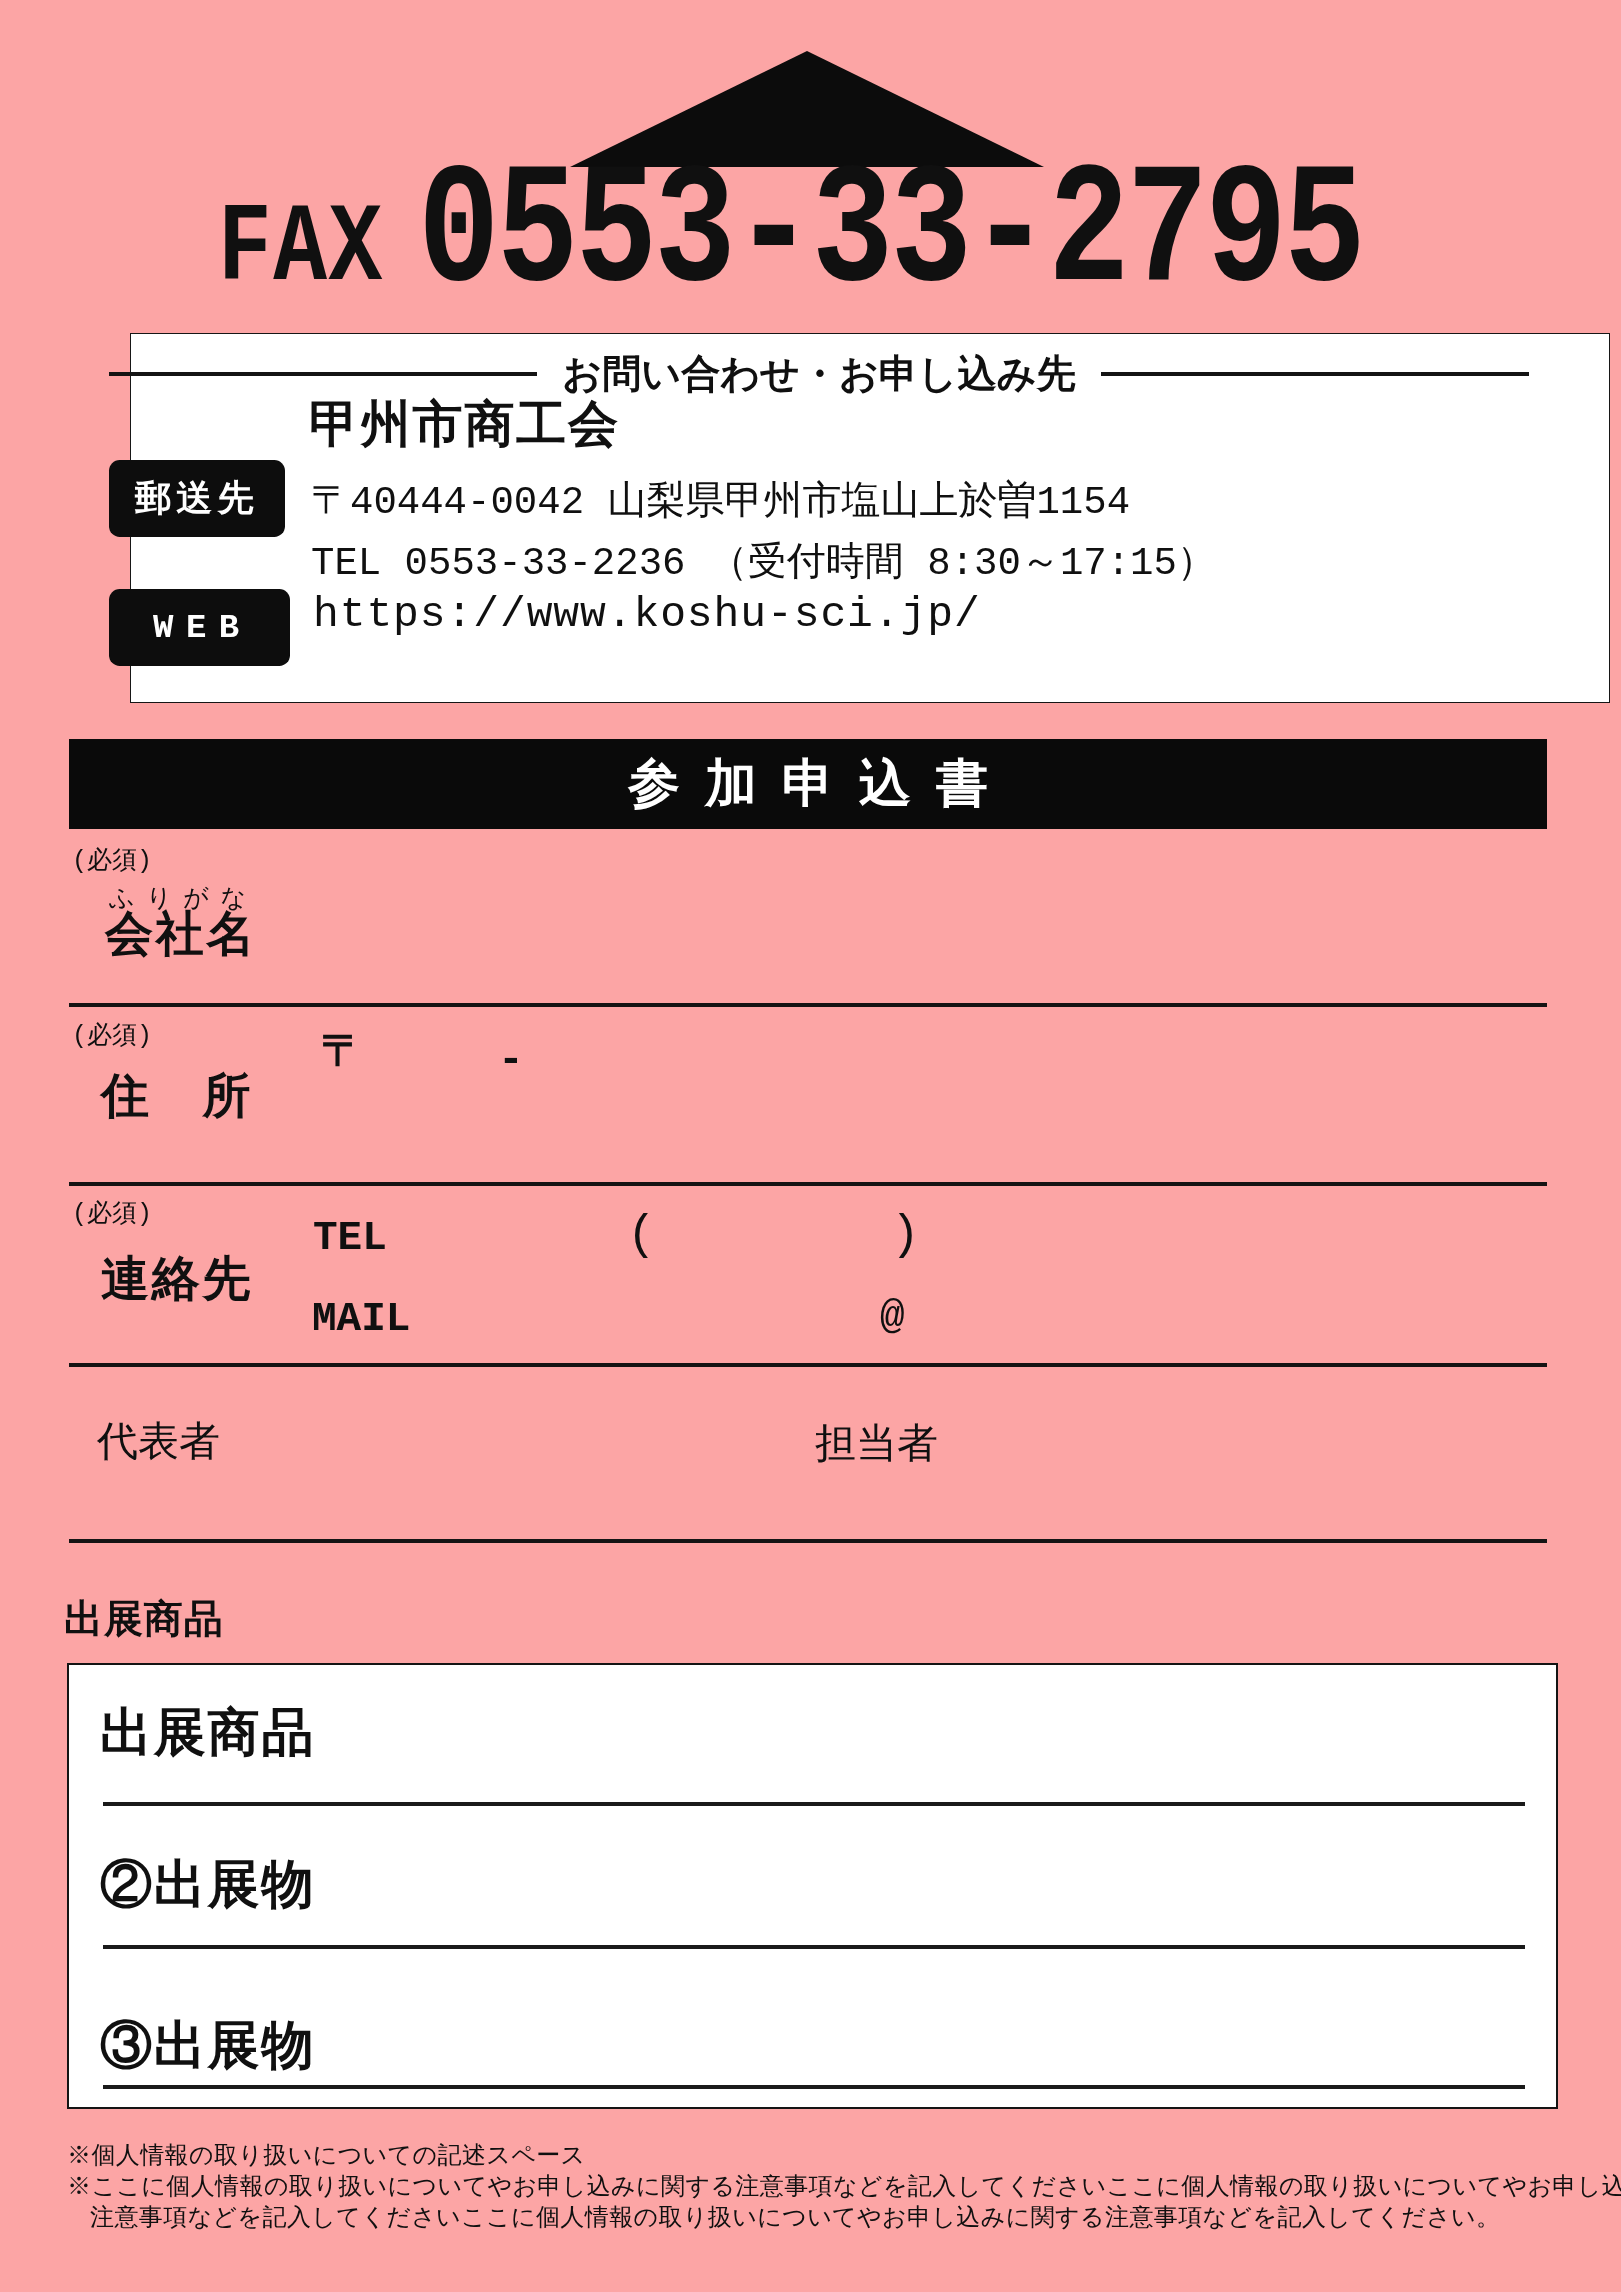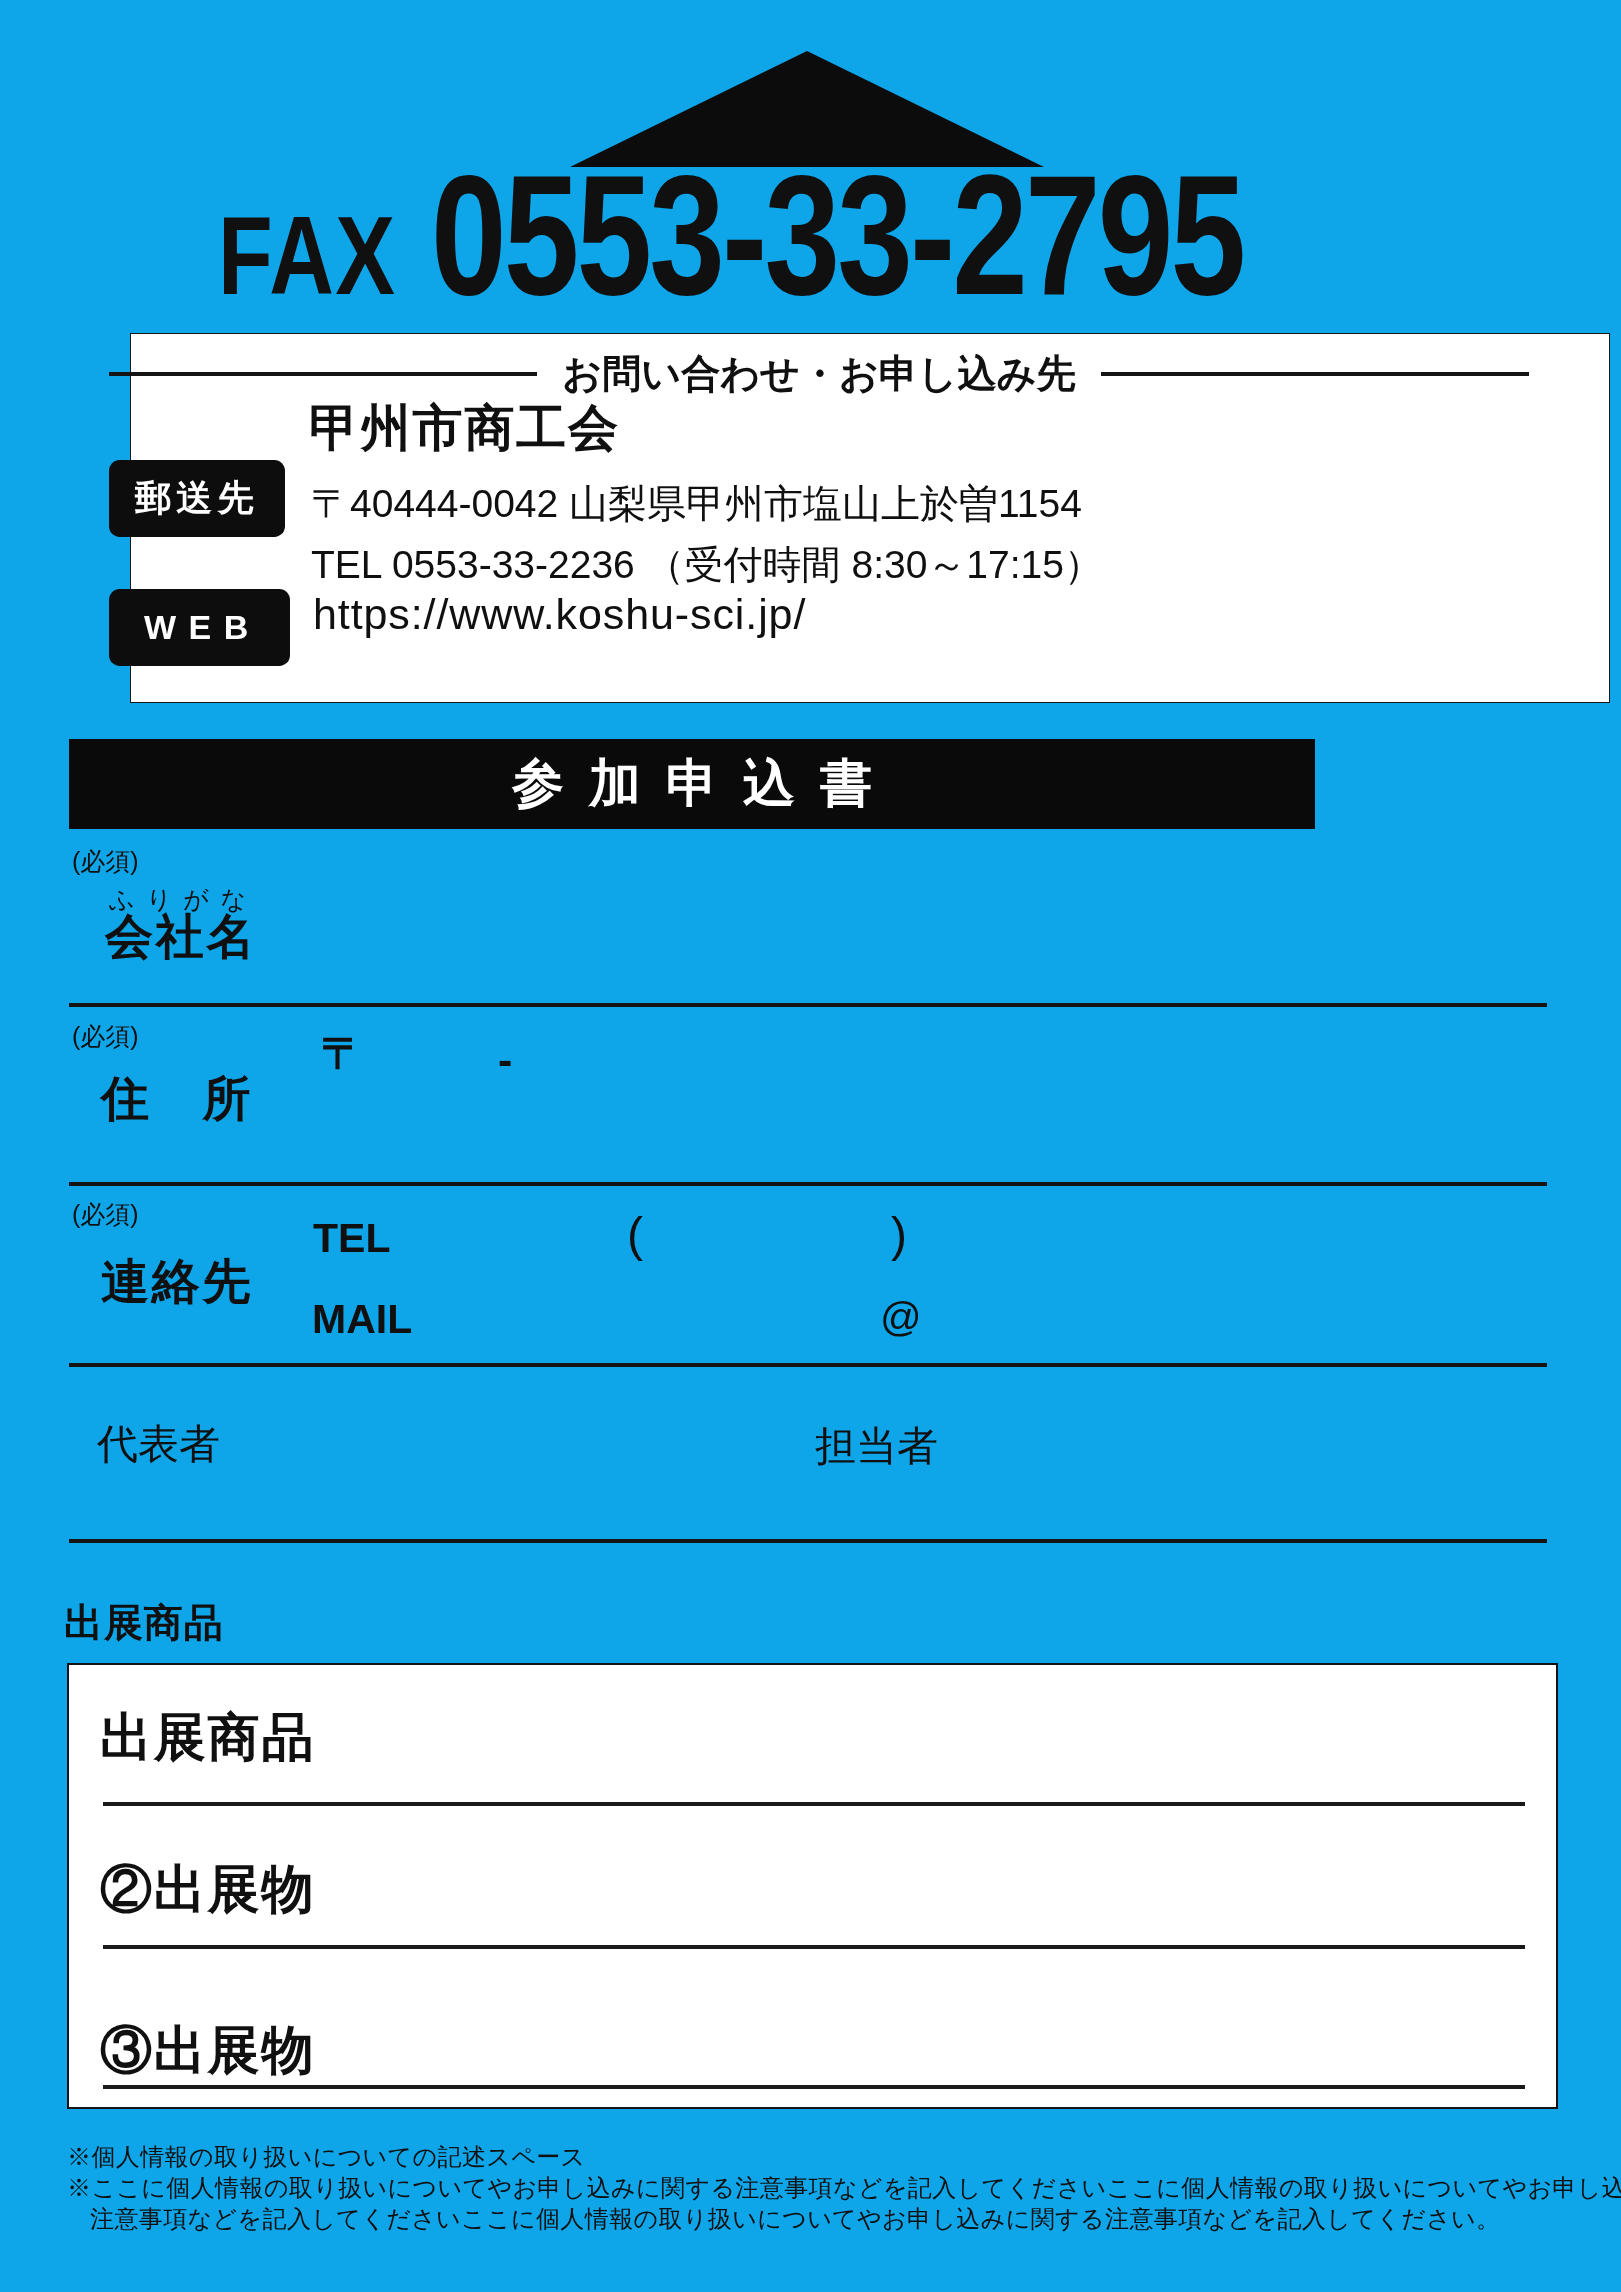--- a/index.html
+++ b/index.html
@@ -1,21 +1,21 @@
 <!DOCTYPE html>
 <html style="font-size:14.3px"><head>
 <meta charset="utf-8">
 <style>
   html,body{margin:0;padding:0;background:#e8e8e4;}
   .page{
     position:relative;
     width:1621px;height:2293px;
     margin:0 auto;
-    background:#0ea5e9;
-    font-family:Liberation Sans, sans-serif;
+    background:#fca5a5;
+    font-family:Liberation Mono, monospace;
     color:#101010;
     overflow:hidden;
   }
   .abs{position:absolute;line-height:1;}
 
   
   .arrow-up{
     position:absolute;left:570px;top:51px;
     width:0;height:0;
     border-left:237px solid transparent;
@@ -58,21 +58,21 @@
   .badge.mail{top:414px;font-size:36px;font-weight:700;letter-spacing:5.4px;margin-top:46px;}
   .badge.web{top:589px;font-size:34px;font-weight:700;letter-spacing:12.5px;padding-left:5.4px;}
   .org-name{left:309px;top:403px;font-size:50px;font-weight:600;letter-spacing:1.8px;}
   .org-address{left:311px;top:484px;font-size:39px;font-weight:500;}
   .org-tel{left:311px;top:537px;font-size:39px;font-weight:500;margin-top:8px;}
   .web-url{left:313px;top:593px;font-size:43px;font-weight:500;letter-spacing:0.9px;}
 
   
   .banner{
     position:absolute;left:69px;top:739px;
-    width:1246px;height:90px;
+    width:1478px;height:90px;
     background:#0a0a0a;color:#ffffff;
     display:flex;align-items:center;justify-content:center;
     font-size:52px;font-weight:800;
     letter-spacing:25px;padding-left:25px;box-sizing:border-box;
   }
 
   
   .hline{position:absolute;left:69px;width:1478px;height:3.6px;background:#141414;}
   .req{font-size:25px;font-weight:500;}
   .furigana{left:109px;top:887px;font-size:25px;letter-spacing:11.6px;}

